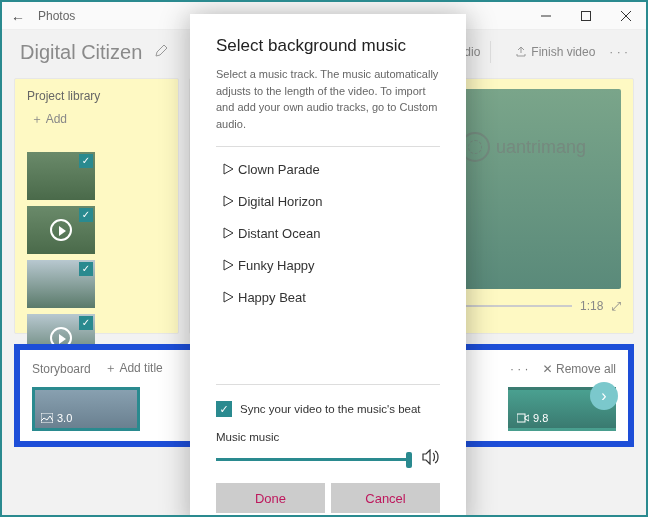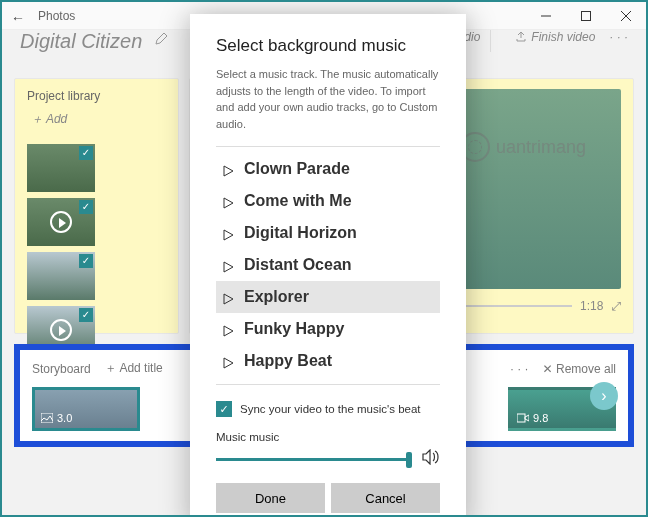--- a/index.html
+++ b/index.html
@@ -2,32 +2,32 @@
 <html><head>
 <meta charset="utf-8">
 <style>
   * { box-sizing: border-box; margin: 0; padding: 0; font-family: "Segoe UI", sans-serif; }
   body { width: 648px; height: 517px; background: #f2f2f2; position: relative; overflow: hidden; border: 2px solid #2a8a8f; }
   .titlebar { height: 28px; display: flex; align-items: center; background: #fafafa; border-bottom: 1px solid #eee; }
   .titlebar .back { width: 32px; text-align: center; font-size: 14px; color: #444; }
   .titlebar .appname { font-size: 12px; color: #666; flex: 1; padding-left: 4px; }
   .titlebar .wbtn { width: 40px; height: 28px; display: flex; align-items: center; justify-content: center; }
   .titlebar .wbtn svg { width: 10px; height: 10px; }
-  .header { height: 44px; display: flex; align-items: flex-start; padding: 0 18px; color: #888; font-style: italic; }
+  .header { height: 44px; display: flex; align-items: center; padding: 0 18px; color: #888; }
   .header .title { font-size: 20px; font-weight: 300; color: #8a8a8a; }
   .header .pencil { margin-left: 12px; }
   .header .spacer { flex: 1; }
   .header .tbtn { font-size: 12px; color: #888; margin-left: 14px; display: flex; align-items: center; gap: 4px; }
   .header .sep { width: 1px; height: 22px; background: #ddd; margin: 0 10px; }
   .cols { display: flex; padding: 4px 12px 0 12px; gap: 10px; height: 260px; }
   .panel { background: #fef9c3; border: 1px solid #e7e7e7; border-radius: 2px; padding: 10px 12px; }
   .left { width: 165px; }
   .right { flex: 1; position: relative; }
   .sect { font-size: 12px; color: #666; margin-bottom: 8px; }
-  .addbtn { font-size: 12px; color: #888; margin: 4px 0 16px 4px; font-style: italic; }
+  .addbtn { font-size: 12px; color: #888; margin: 4px 0 24px 4px; }
   .thumbs { display: flex; flex-wrap: wrap; gap: 6px; }
   .thumb { width: 68px; height: 48px; background: linear-gradient(#6a8a6a,#4a6a4a); position: relative; }
   .thumb.mtn { background: linear-gradient(#b8c8d0,#5a7a6a); }
   .thumb .tick { position: absolute; top: 2px; right: 2px; width: 14px; height: 14px; background: #2a8a8f; color: #fff; font-size: 10px; text-align: center; line-height: 14px; }
   .thumb .play { position: absolute; top: 50%; left: 50%; transform: translate(-50%,-50%); width: 22px; height: 22px; border: 2px solid #fff; border-radius: 50%; }
   .thumb .play::after { content: ""; position: absolute; left: 7px; top: 5px; border-left: 7px solid #fff; border-top: 5px solid transparent; border-bottom: 5px solid transparent; }
   .videoarea { background: linear-gradient(#7aa58a,#5a8a7a); height: 200px; border-radius: 2px; }
   .vcontrols { display: flex; align-items: center; gap: 8px; margin-top: 10px; color: #888; font-size: 12px; }
   .vcontrols .track { flex: 1; height: 2px; background: #ccc; position: relative; }
   .vcontrols .track .dot { position: absolute; left: 50%; top: -5px; width: 12px; height: 12px; border-radius: 50%; background: #2a8a8f; }
@@ -45,32 +45,32 @@
   .wm { position: absolute; right: 60px; top: 130px; color: rgba(120,120,120,.55); font-size: 18px; display: flex; align-items: center; gap: 6px; pointer-events: none; }
   .wm .ring { width: 30px; height: 30px; border: 2px solid rgba(120,120,120,.5); border-radius: 50%; position: relative; }
   .wm .ring::after { content: ""; position: absolute; inset: 6px; border: 1px dashed rgba(120,120,120,.5); border-radius: 50%; }
 
   
   .dialog { position: absolute; left: 188px; top: 0; width: 276px; height: 513px; background: #fff; box-shadow: -8px 0 24px rgba(0,0,0,.15), 8px 0 24px rgba(0,0,0,.15); padding: 22px 26px 14px 26px; display: flex; flex-direction: column; margin-top: 12px; }
   .dialog h2 { font-size: 17px; font-weight: 400; color: #222; margin-bottom: 10px; }
   .dialog .desc { font-size: 11px; color: #666; line-height: 1.5; margin-bottom: 10px; }
   .dialog .hr { height: 1px; background: #ddd; margin: 4px 0 6px 0; }
   .tracks { flex: 1; overflow: hidden; }
-  .track-item { display: flex; align-items: center; gap: 10px; height: 32px; font-size: 16px; color: #333; padding: 0 6px; font-weight: bold; }
+  .track-item { display: flex; align-items: center; gap: 4px; height: 32px; font-size: 13px; color: #333; padding: 0 6px; }
   .track-item.sel { background: #e5e5e5; }
   .track-item .picon { width: 12px; height: 12px; }
   .track-item .picon svg { width: 12px; height: 12px; }
   .sync { display: flex; align-items: center; gap: 8px; font-size: 11.5px; color: #333; margin: 10px 0 14px 0; }
   .sync .chk { width: 16px; height: 16px; background: #2a8a8f; color: #fff; font-size: 11px; text-align: center; line-height: 16px; }
   .vlabel { font-size: 11.5px; color: #333; margin-bottom: 6px; }
   .slider { display: flex; align-items: center; gap: 10px; margin-bottom: 14px; }
   .slider .bar { flex: 1; height: 3px; background: #2a8a8f; position: relative; }
   .slider .bar .knob { position: absolute; right: 0; top: -6px; width: 6px; height: 16px; background: #2a8a8f; border-radius: 2px; }
   .dlgbtns { display: flex; gap: 6px; }
-  .dlgbtns button { flex: 1; height: 30px; background: #ccc; border: none; font-size: 13px; color: #000000; }
+  .dlgbtns button { flex: 1; height: 30px; background: #ccc; border: none; font-size: 13px; color: #be185d; }
 </style>
 </head>
 <body>
 
 <div class="titlebar">
   <div class="back">←</div>
   <div class="appname">Photos</div>
   <div class="wbtn">
       <svg viewBox="0 0 10 10">
         <line x1="0" y1="5" x2="10" y2="5" stroke="#333" stroke-width="1"></line>
@@ -190,39 +190,27 @@
       <div class="track-item">
         <span class="picon"><svg viewBox="0 0 12 12">
             <path d="M2 1v10l9-5z" fill="none" stroke="#333" stroke-width="1"></path>
           </svg></span>
         <span>Clown Parade</span>
       </div>
       <div class="track-item">
         <span class="picon"><svg viewBox="0 0 12 12">
             <path d="M2 1v10l9-5z" fill="none" stroke="#333" stroke-width="1"></path>
           </svg></span>
-        <span>Come with Me</span>
-      </div>
-      <div class="track-item">
-        <span class="picon"><svg viewBox="0 0 12 12">
-            <path d="M2 1v10l9-5z" fill="none" stroke="#333" stroke-width="1"></path>
-          </svg></span>
         <span>Digital Horizon</span>
       </div>
       <div class="track-item">
         <span class="picon"><svg viewBox="0 0 12 12">
             <path d="M2 1v10l9-5z" fill="none" stroke="#333" stroke-width="1"></path>
           </svg></span>
         <span>Distant Ocean</span>
-      </div>
-      <div class="track-item sel">
-        <span class="picon"><svg viewBox="0 0 12 12">
-            <path d="M2 1v10l9-5z" fill="none" stroke="#333" stroke-width="1"></path>
-          </svg></span>
-        <span>Explorer</span>
       </div>
       <div class="track-item">
         <span class="picon"><svg viewBox="0 0 12 12">
             <path d="M2 1v10l9-5z" fill="none" stroke="#333" stroke-width="1"></path>
           </svg></span>
         <span>Funky Happy</span>
       </div>
       <div class="track-item">
         <span class="picon"><svg viewBox="0 0 12 12">
             <path d="M2 1v10l9-5z" fill="none" stroke="#333" stroke-width="1"></path>

